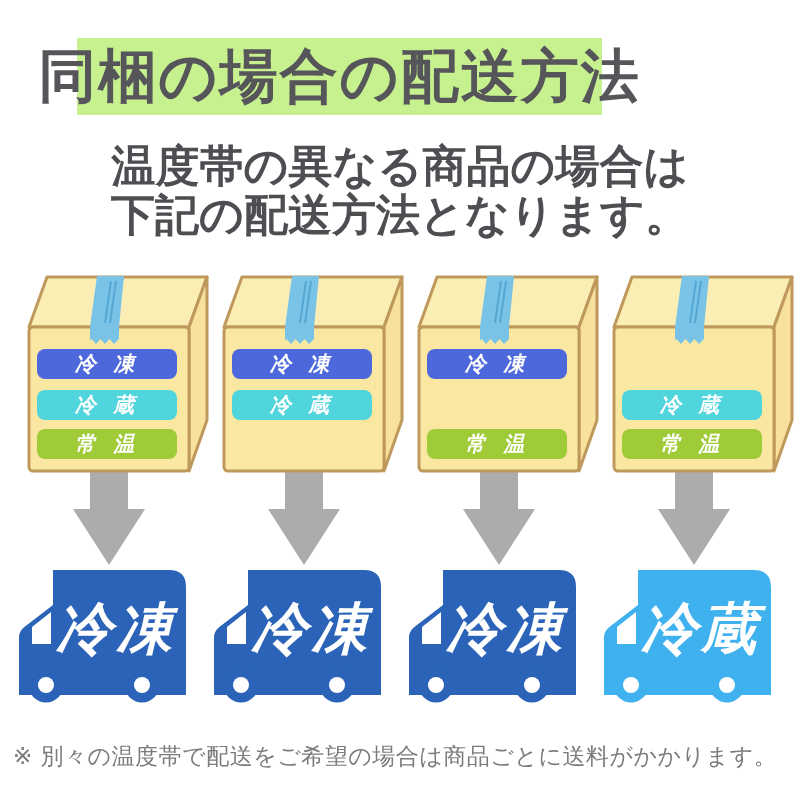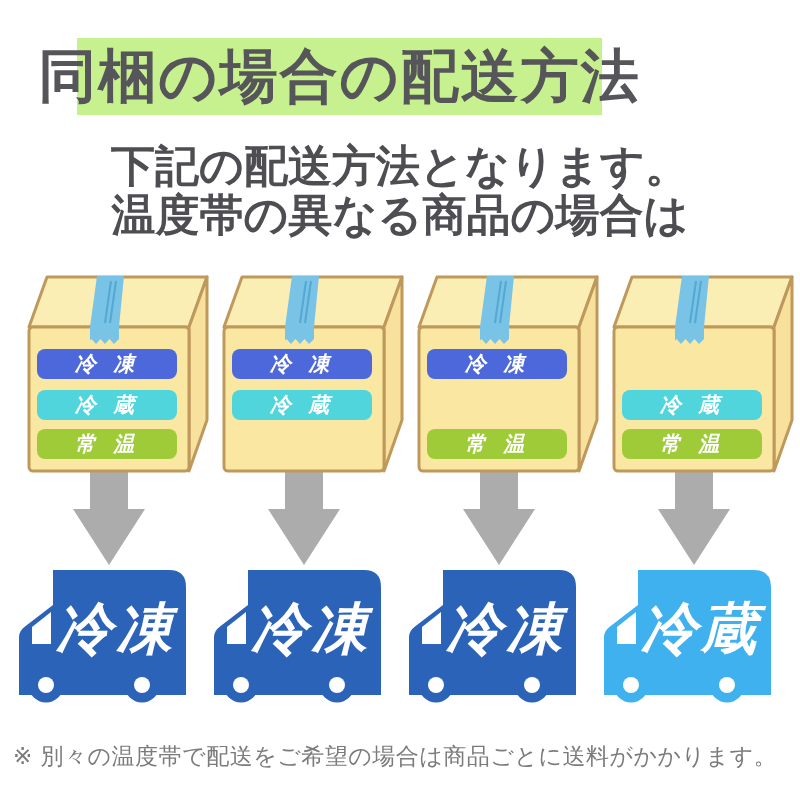--- a/index.html
+++ b/index.html
@@ -63,22 +63,22 @@
 </head>
 <body>
 
 <div id="page">
 
   <div id="banner">
     <span>同梱の場合の配送方法</span>
   </div>
 
   <div id="subtitle">
+    <div>温度帯の異なる商品の場合は</div>
     <div>下記の配送方法となります。</div>
-    <div>温度帯の異なる商品の場合は</div>
   </div>
 
   <div id="columns">
       <div class="column" style="left: 25px;">
 
     <svg class="box" viewBox="0 0 184 200" width="184" height="200">
       <g>
         <polygon class="face-top" points="4,54 164,54 182,4 22,4"></polygon>
         <polygon class="face-side" points="164,54 182,4 182,147 164,198"></polygon>
         <rect class="face-front" x="4" y="54" width="160" height="144" rx="4"></rect>

